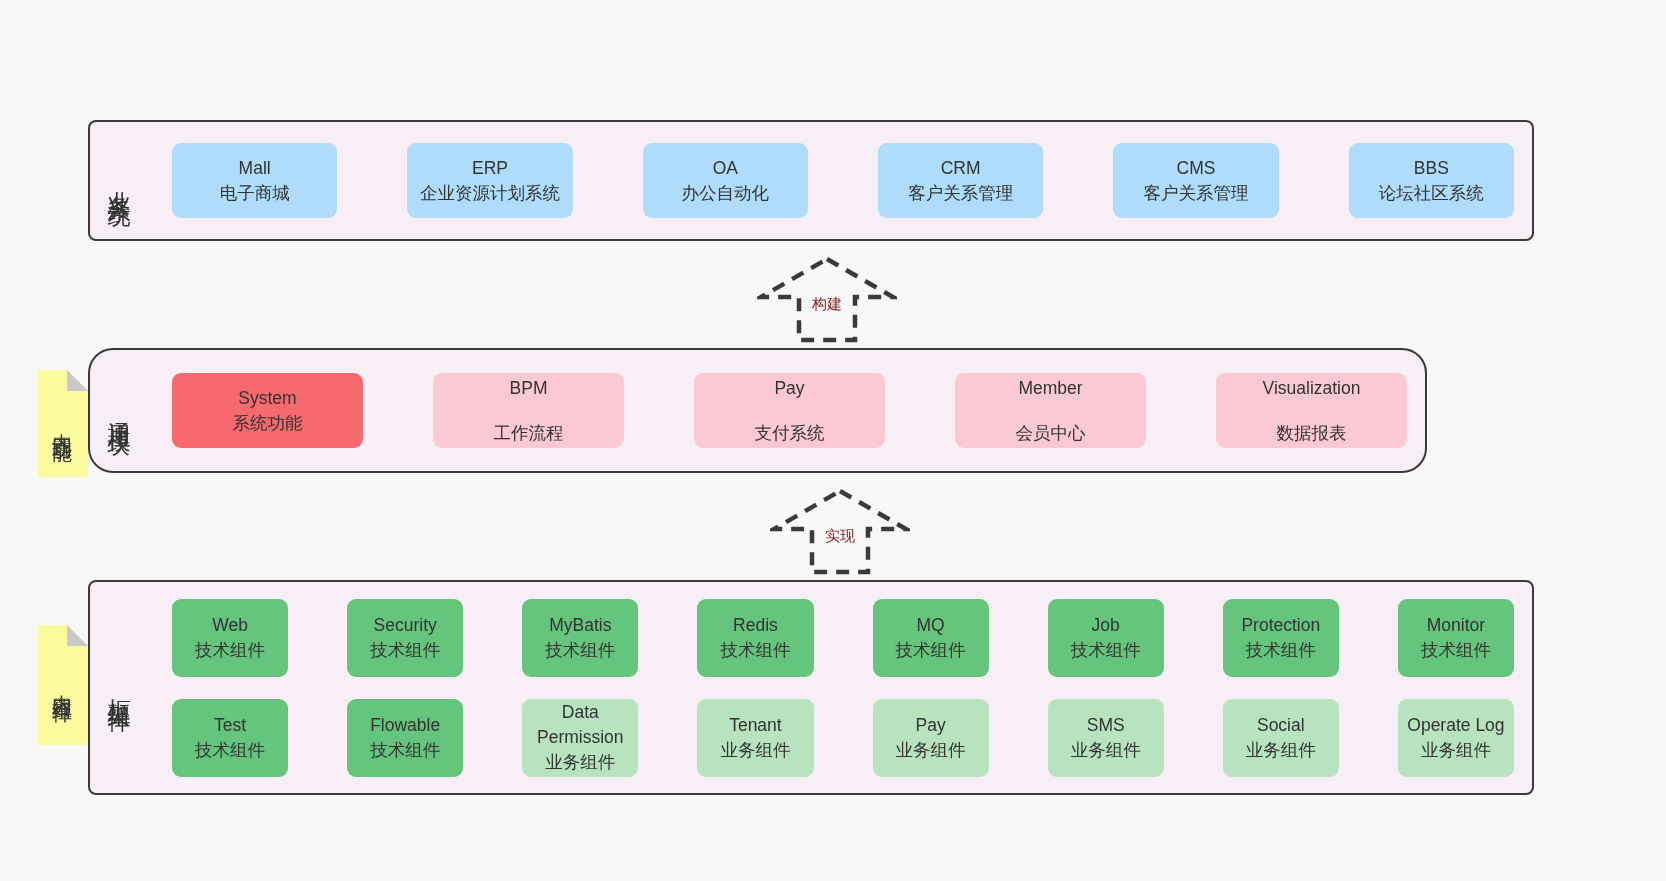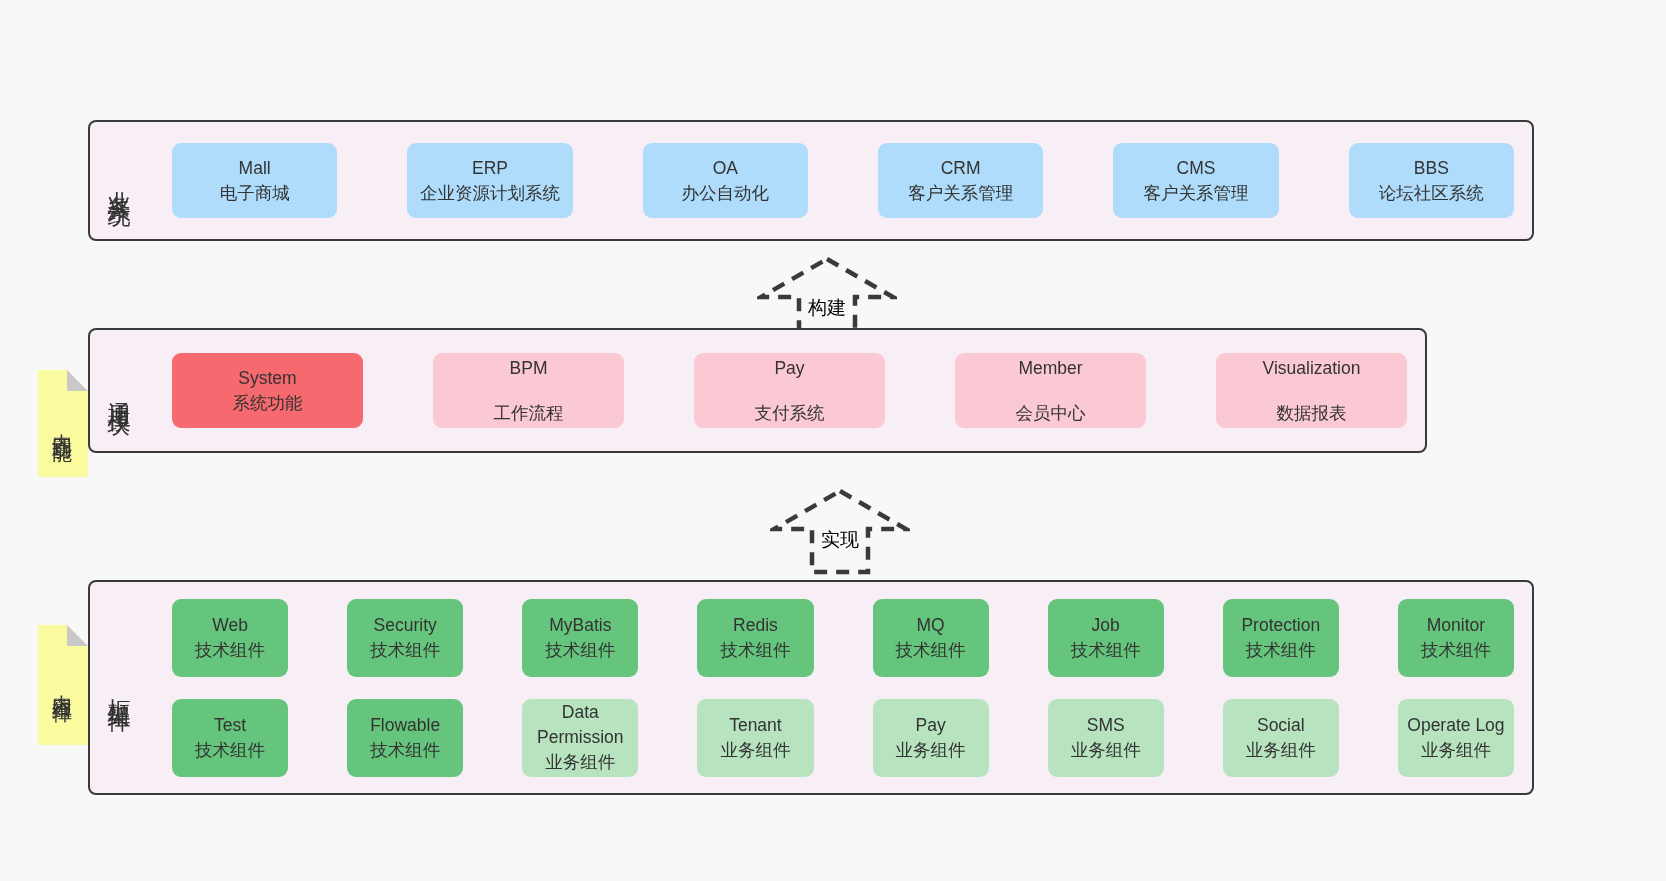--- a/index.html
+++ b/index.html
@@ -8,21 +8,21 @@
     --green:#66c57c; --green-light:#b7e3bf;
     --note:#fafa9e; --fold:#c9c9c9;
   }
   *{box-sizing:border-box;}
   body{margin:0;background:var(--bg);font-family:"Liberation Sans","DejaVu Sans",sans-serif;color:#333;}
   .stage{position:relative;width:1666px;height:881px;background:var(--bg);overflow:hidden;}
 
   .band{position:absolute;background:var(--band-bg);border:2px solid var(--ink);border-radius:8px;
         display:flex;align-items:stretch;padding:0 18px 0 10px;}
   .band-1{left:88px;top:120px;width:1446px;height:121px;}
-  .band-2{left:88px;top:328px;width:1339px;height:125px;}
+  .band-2{left:88px;top:348px;width:1339px;height:125px;border-radius:25px;}
   .band-3{left:88px;top:580px;width:1446px;height:215px;justify-content:space-between;}
 
   .side-label{width:40px;display:flex;align-items:center;justify-content:center;
               writing-mode:vertical-rl;text-orientation:upright;
               font-size:23px;letter-spacing:4px;color:#333;}
   .band-content{flex:1;display:flex;align-items:center;gap:46px;padding-left:8px;}
   .band-grid{flex:1;display:grid;grid-template-columns:repeat(8,1fr);gap:22px 35px;
              align-content:center;padding-left:8px;}
 
   .box{flex:1;height:75px;border-radius:9px;display:flex;flex-direction:column;
@@ -45,21 +45,21 @@
   .fold{position:absolute;width:21px;height:21px;background:var(--fold);
         clip-path:polygon(0 0,100% 100%,0 100%);z-index:4;}
   .fold-1{left:67px;top:370px;}
   .fold-2{left:67px;top:625px;}
 
   .arrow{position:absolute;width:140px;height:90px;}
   .arrow-1{left:757px;top:254px;}
   .arrow-2{left:770px;top:486px;}
   .arrow svg{position:absolute;left:0;top:0;}
   .arrow-label{position:absolute;left:50%;top:40px;transform:translateX(-50%);
-               background:var(--bg);padding:1px 3px;font-size:19px;color:#000000;white-space:nowrap;}
+               background:var(--bg);padding:1px 3px;font-size:15px;color:#7f1d1d;white-space:nowrap;}
 </style>
 </head>
 <body>
 
 <div class="stage">
 
   <div class="band band-1">
     <div class="side-label">业务系统</div>
     <div class="band-content">
       <div class="box blue">

